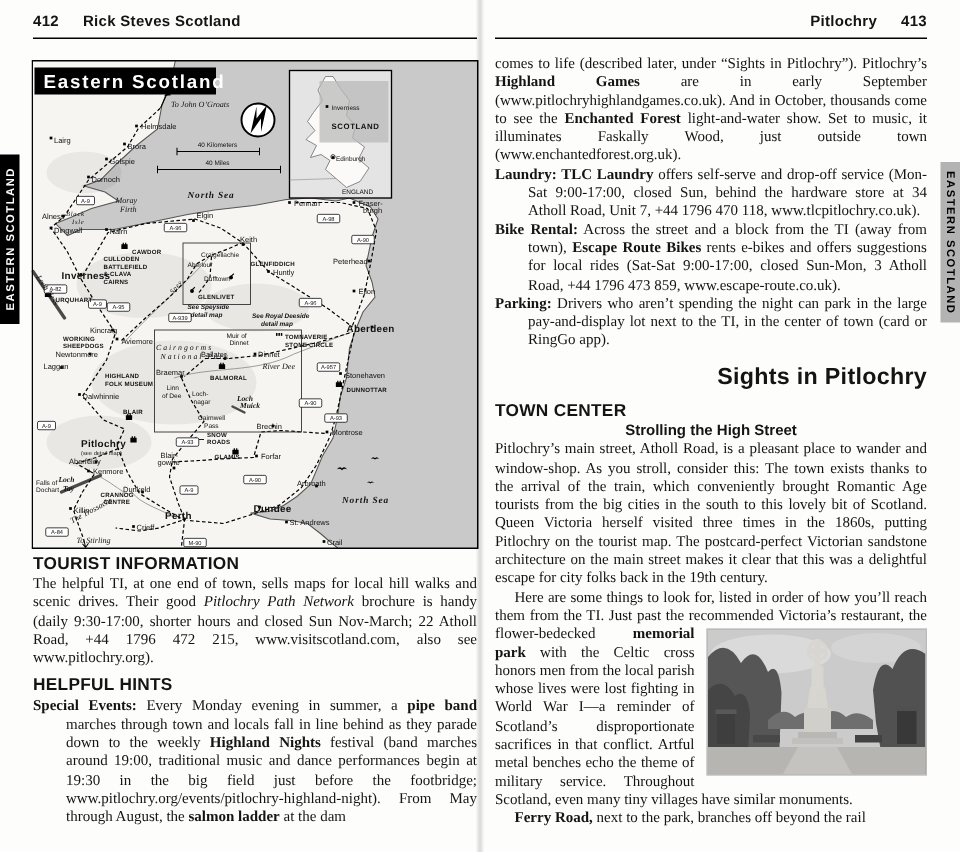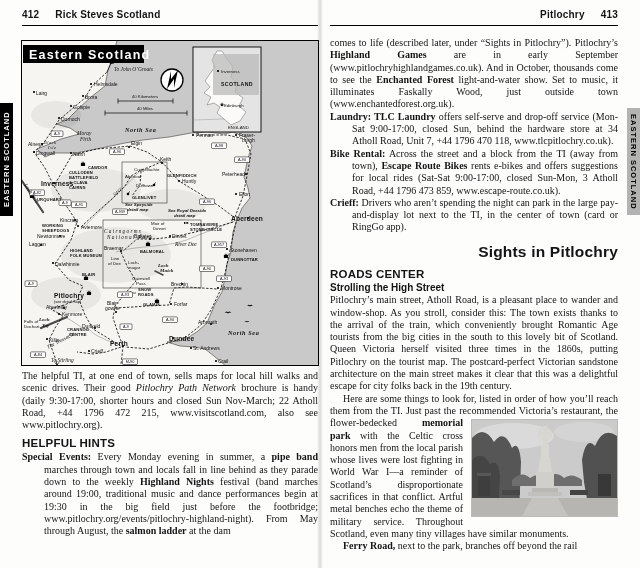--- a/index.html
+++ b/index.html
@@ -24,21 +24,21 @@
   #tabR{left:307px;top:108px;width:13px;height:107px;background:#b3b3b3;color:#000;
         writing-mode:vertical-rl;}
   
   .tblock p{margin:0;text-align:justify;font-size:10px;line-height:12.3px;}
   .hang{padding-left:22px;text-indent:-22px;}
   .ind{text-indent:13px;}
   span.b{font-weight:bold;} span.i{font-style:italic;}
   .tblock h2{font-family:"Liberation Sans",sans-serif;font-size:15.5px;text-align:right;
              margin:9px 0 7px;letter-spacing:.2px;}
   .tblock h3{font-family:"Liberation Sans",sans-serif;font-size:11.5px;margin:6px 0 2px;letter-spacing:.2px;}
-  .tblock h4{font-family:"Liberation Sans",sans-serif;font-size:10px;margin:0 0 1.5px;}
+  .tblock h4{font-family:"Liberation Sans",sans-serif;font-size:10px;margin:0 0 1.5px;text-align:center;}
   #ltext{position:absolute;top:370px;left:22px;width:296px;}
   #rtext{position:absolute;top:37px;left:10px;width:288px;}
   #ltext h3:first-child{margin-top:0;}
   
   .photo{float:right;width:145px;height:96px;margin:2px 0 4px 8px;border:1px solid #bbb;background:#cfcfcf;}
   
   #mapwrap{position:absolute;left:21px;top:40px;width:298px;height:326px;}
   #mapsvg{width:298px;height:326px;display:block;}
   #mapsvg .ml{font-family:"Liberation Sans",sans-serif;fill:#111;}
   #mapsvg .t{font-size:5px;}
@@ -350,42 +350,43 @@
         <text x="27" y="309" class="ml w" transform="rotate(-28 27 309)">The Trossachs</text>
         <text x="30" y="322" class="ml w">To Stirling</text>
         <text x="200" y="33" class="ml ti">Inverness</text>
         <text x="200" y="46" class="ml pi">SCOTLAND</text>
         <text x="203" y="67" class="ml ti">Edinburgh</text>
         <text x="207" y="89" class="ml ti">ENGLAND</text>
       </svg>
   </div>
 
   <div class="tblock" id="ltext">
+    <h3>TOURIST INFORMATION</h3>
     <p><span>The helpful TI, at one end of town, sells maps for local hill walks and scenic drives. Their good </span><span class="i">Pitlochry Path Network</span><span> brochure is handy (daily 9:30-17:00, shorter hours and closed Sun Nov-March; 22 Atholl Road, +44 1796 472 215, www.visitscotland.com, also see www.pitlochry.org).</span></p>
     <h3>HELPFUL HINTS</h3>
     <p class="hang"><span class="b">Special Events:</span><span> Every Monday evening in summer, a </span><span class="b">pipe band</span><span> marches through town and locals fall in line behind as they parade down to the weekly </span><span class="b">Highland Nights</span><span> festival (band marches around 19:00, traditional music and dance performances begin at 19:30 in the big field just before the footbridge; www.pitlochry.org/events/pitlochry-highland-night). From May through August, the </span><span class="b">salmon ladder</span><span> at the dam</span></p>
   </div>
 </div>
 
 <div class="page" id="pageR">
   <div class="phead">
     <span>Pitlochry</span>
     <span class="gap"></span>
     <span>413</span>
   </div>
 
   <div class="vtab" id="tabR">EASTERN SCOTLAND</div>
 
   <div class="tblock" id="rtext">
     <p><span>comes to life (described later, under “Sights in Pitlochry”). Pitlochry’s </span><span class="b">Highland Games</span><span> are in early September (www.pitlochryhighlandgames.co.uk). And in October, thousands come to see the </span><span class="b">Enchanted Forest</span><span> light-and-water show. Set to music, it illuminates Faskally Wood, just outside town (www.enchantedforest.org.uk).</span></p>
     <p class="hang"><span class="b">Laundry: TLC Laundry</span><span> offers self-serve and drop-off service (Mon-Sat 9:00-17:00, closed Sun, behind the hardware store at 34 Atholl Road, Unit 7, +44 1796 470 118, www.tlcpitlochry.co.uk).</span></p>
     <p class="hang"><span class="b">Bike Rental:</span><span> Across the street and a block from the TI (away from town), </span><span class="b">Escape Route Bikes</span><span> rents e-bikes and offers suggestions for local rides (Sat-Sat 9:00-17:00, closed Sun-Mon, 3 Atholl Road, +44 1796 473 859, www.escape-route.co.uk).</span></p>
-    <p class="hang"><span class="b">Crieff:</span><span> Drivers who aren’t spending the night can park in the large pay-and-display lot next to the TI, in the center of town (card or RingGo app).</span></p>
+    <p class="hang"><span class="b">Parking:</span><span> Drivers who aren’t spending the night can park in the large pay-and-display lot next to the TI, in the center of town (card or RingGo app).</span></p>
     <h2>Sights in Pitlochry</h2>
-    <h3>ROADS CENTER</h3>
+    <h3>TOWN CENTER</h3>
     <h4>Strolling the High Street</h4>
     <p><span>Pitlochry’s main street, Atholl Road, is a pleasant place to wander and window-shop. As you stroll, consider this: The town exists thanks to the arrival of the train, which conveniently brought Romantic Age tourists from the big cities in the south to this lovely bit of Scotland. Queen Victoria herself visited three times in the 1860s, putting Pitlochry on the tourist map. The postcard-perfect Victorian sandstone architecture on the main street makes it clear that this was a delightful escape for city folks back in the 19th century.</span></p>
     <p class="ind">
       <span><span>Here are some things to look for, listed in order of how you’ll reach them from the TI. Just past the recommended Victoria’s </span></span><svg class="photo" viewBox="0 0 145 96" xmlns="http://www.w3.org/2000/svg">
           <rect x="0" y="0" width="145" height="96" fill="#cbcbcb"></rect>
           <ellipse cx="42" cy="16" rx="40" ry="13" fill="#dadada"></ellipse>
           <ellipse cx="112" cy="12" rx="30" ry="10" fill="#d4d4d4"></ellipse>
           <path d="M0,96 L0,18 Q12,4 22,22 Q32,8 40,28 Q47,20 49,42 L47,96 Z" fill="#565656"></path>
           <path d="M0,96 L0,40 Q10,30 18,44 Q26,38 28,56 L26,96 Z" fill="#454545"></path>
           <path d="M145,96 L145,16 Q131,6 123,26 Q114,16 110,40 L112,62 L118,96 Z" fill="#515151"></path>

